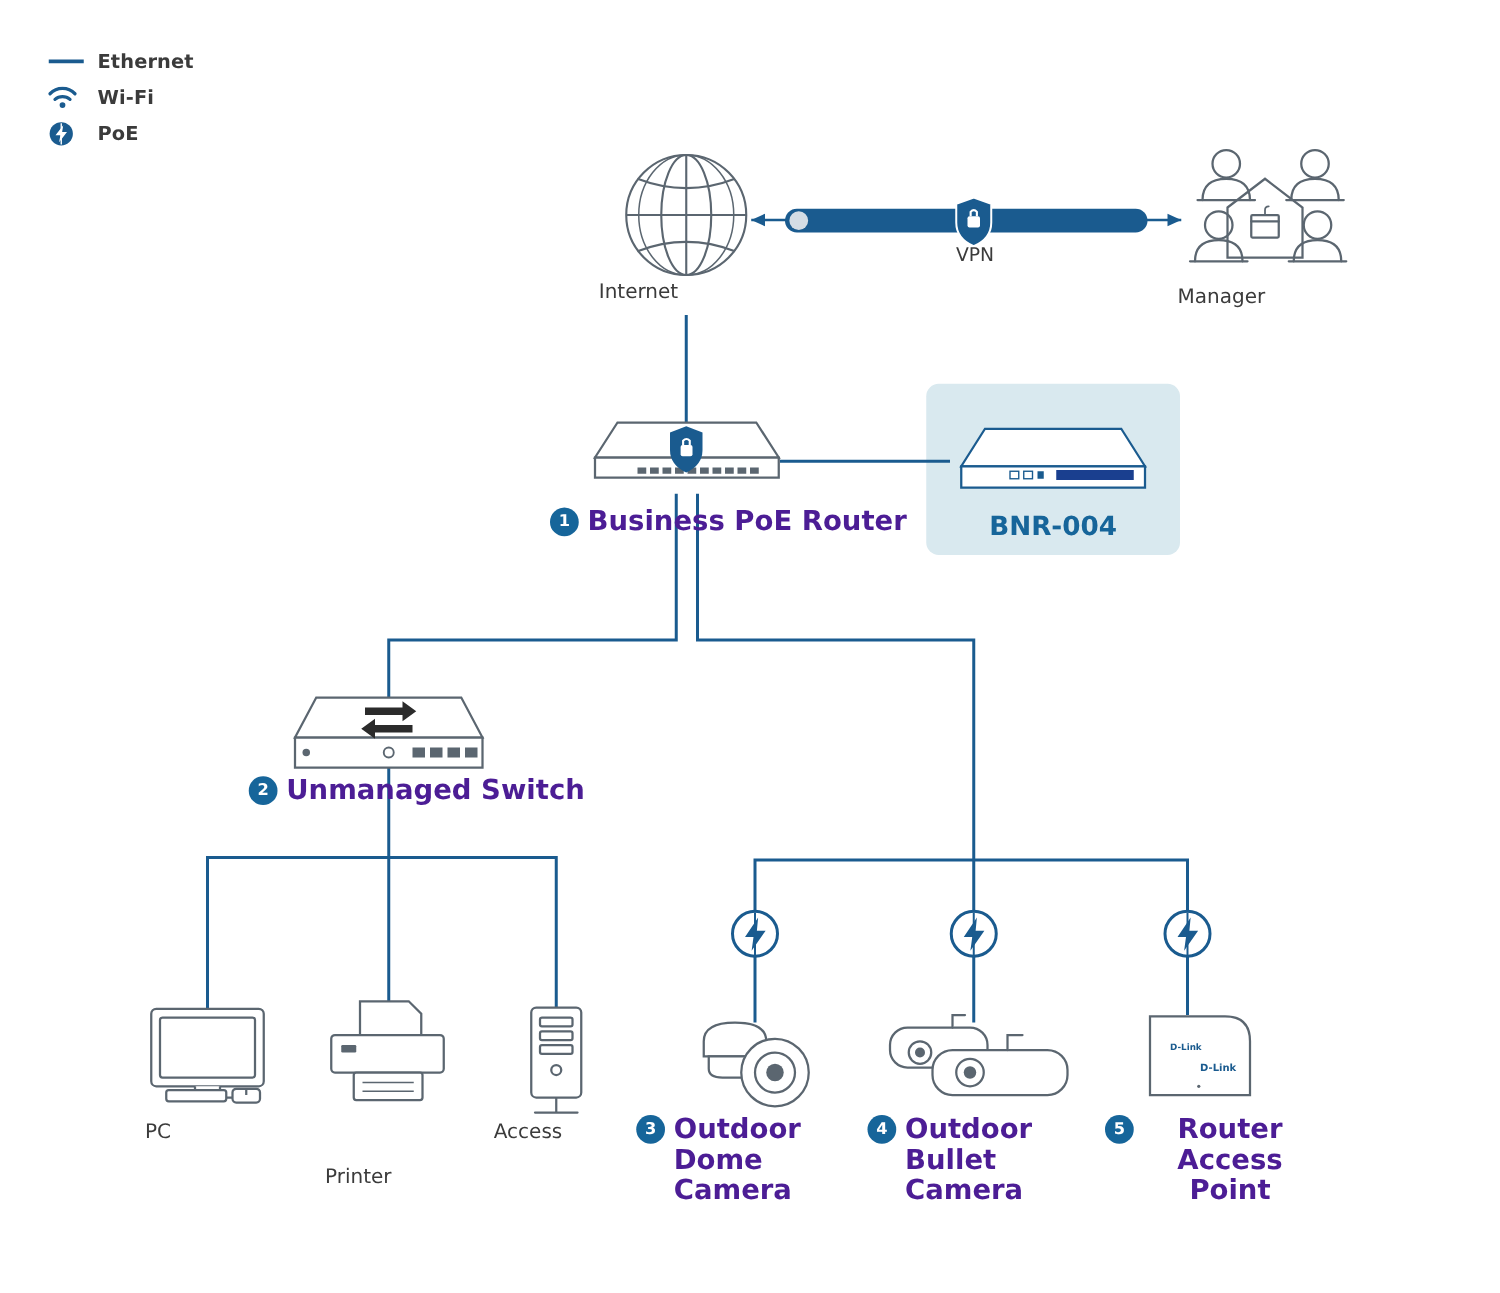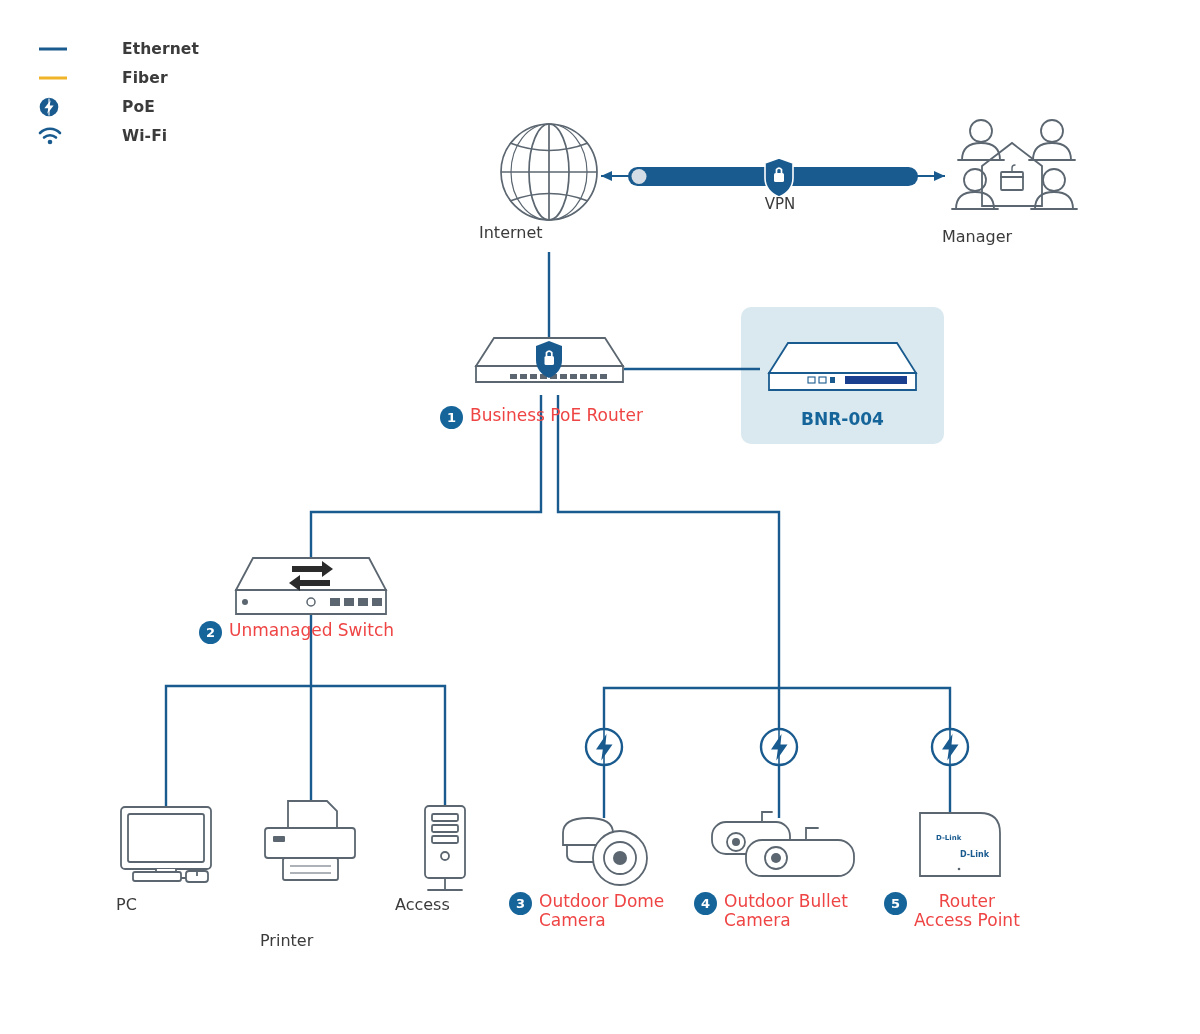--- a/index.html
+++ b/index.html
@@ -29,21 +29,20 @@
   .legend {
     position: absolute;
     left: 38px;
     top: 34px;
     width: 220px;
   }
   .legend-row {
     display: flex;
     align-items: center;
     height: 29px;
-    gap: 44px;
   }
   .legend-swatch {
     width: 34px;
     display: flex;
     align-items: center;
     justify-content: flex-start;
     margin-right: 6px;
   }
   .legend-label {
     font-size: 15.5px;
@@ -74,42 +73,42 @@
     background: #16659a;
     color: #ffffff;
     font-size: 13px;
     font-weight: bold;
     display: flex;
     align-items: center;
     justify-content: center;
     font-family: "DejaVu Sans", sans-serif;
   }
   .numbered .txt {
-    font-size: 17px;
-    font-weight: normal;
-    color: #ef4444;
+    font-size: 22px;
+    font-weight: bold;
+    color: #4c1d95;
     line-height: 1.12;
     font-family: "DejaVu Sans", sans-serif;
   }
   .callout-card {
     position: absolute;
     left: 741px;
     top: 307px;
     width: 203px;
     height: 137px;
     background: #d9e9ef;
     border-radius: 10px;
   }
   .callout-title {
     position: absolute;
     left: 741px;
     top: 409px;
     width: 203px;
     text-align: center;
-    font-size: 17px;
+    font-size: 21px;
     font-weight: bold;
     color: #16659a;
     font-family: "DejaVu Sans", sans-serif;
   }
   .vpn-label {
     position: absolute;
     left: 700px;
     top: 195px;
     width: 160px;
     text-align: center;
@@ -127,45 +126,37 @@
     <div class="legend-row">
       <span class="legend-swatch">
         <svg width="30" height="10" viewBox="0 0 30 10">
             <line x1="1" y1="5" x2="29" y2="5" stroke="#1a5b8f" stroke-width="3"></line>
           </svg>
       </span>
       <span class="legend-label">Ethernet</span>
     </div>
     <div class="legend-row">
       <span class="legend-swatch">
-        <svg width="30" height="10" viewBox="0 0 30 10">
-            <line x1="1" y1="5" x2="29" y2="5" stroke="#f0b429" stroke-width="3"></line>
-          </svg>
+        <svg width="24" height="18" viewBox="0 0 24 18">
+          <path d="M2 6 A14 14 0 0 1 22 6" stroke="#1a5b8f" stroke-width="2.6" fill="none" stroke-linecap="round"></path>
+          <path d="M6 10.5 A9 9 0 0 1 18 10.5" stroke="#1a5b8f" stroke-width="2.6" fill="none" stroke-linecap="round"></path>
+          <circle cx="12" cy="15" r="2.3" fill="#1a5b8f"></circle>
+        </svg>
       </span>
-      <span class="legend-label">Fiber</span>
+      <span class="legend-label">Wi-Fi</span>
     </div>
     <div class="legend-row">
       <span class="legend-swatch">
         <svg width="22" height="22" viewBox="0 0 22 22">
           <circle cx="11" cy="11" r="9.3" fill="#1a5b8f"></circle>
           <path d="M12.6 4.2 L6.4 12.2 L10.3 12.2 L9.3 17.8 L15.6 9.6 L11.7 9.6 Z" fill="#ffffff"></path>
           <line x1="11" y1="2.5" x2="11" y2="19.5" stroke="#ffffff" stroke-width="1.1"></line>
         </svg>
       </span>
       <span class="legend-label">PoE</span>
-    </div>
-    <div class="legend-row">
-      <span class="legend-swatch">
-        <svg width="24" height="18" viewBox="0 0 24 18">
-          <path d="M2 6 A14 14 0 0 1 22 6" stroke="#1a5b8f" stroke-width="2.6" fill="none" stroke-linecap="round"></path>
-          <path d="M6 10.5 A9 9 0 0 1 18 10.5" stroke="#1a5b8f" stroke-width="2.6" fill="none" stroke-linecap="round"></path>
-          <circle cx="12" cy="15" r="2.3" fill="#1a5b8f"></circle>
-        </svg>
-      </span>
-      <span class="legend-label">Wi-Fi</span>
     </div>
   </div>
 
   <div class="callout-card"></div>
   <div class="callout-title">BNR-004</div>
 
   <svg class="svg-layer" viewBox="0 0 1200 1034">
 
     <g stroke="#1a5b8f" fill="none" stroke-width="2.4">
 

